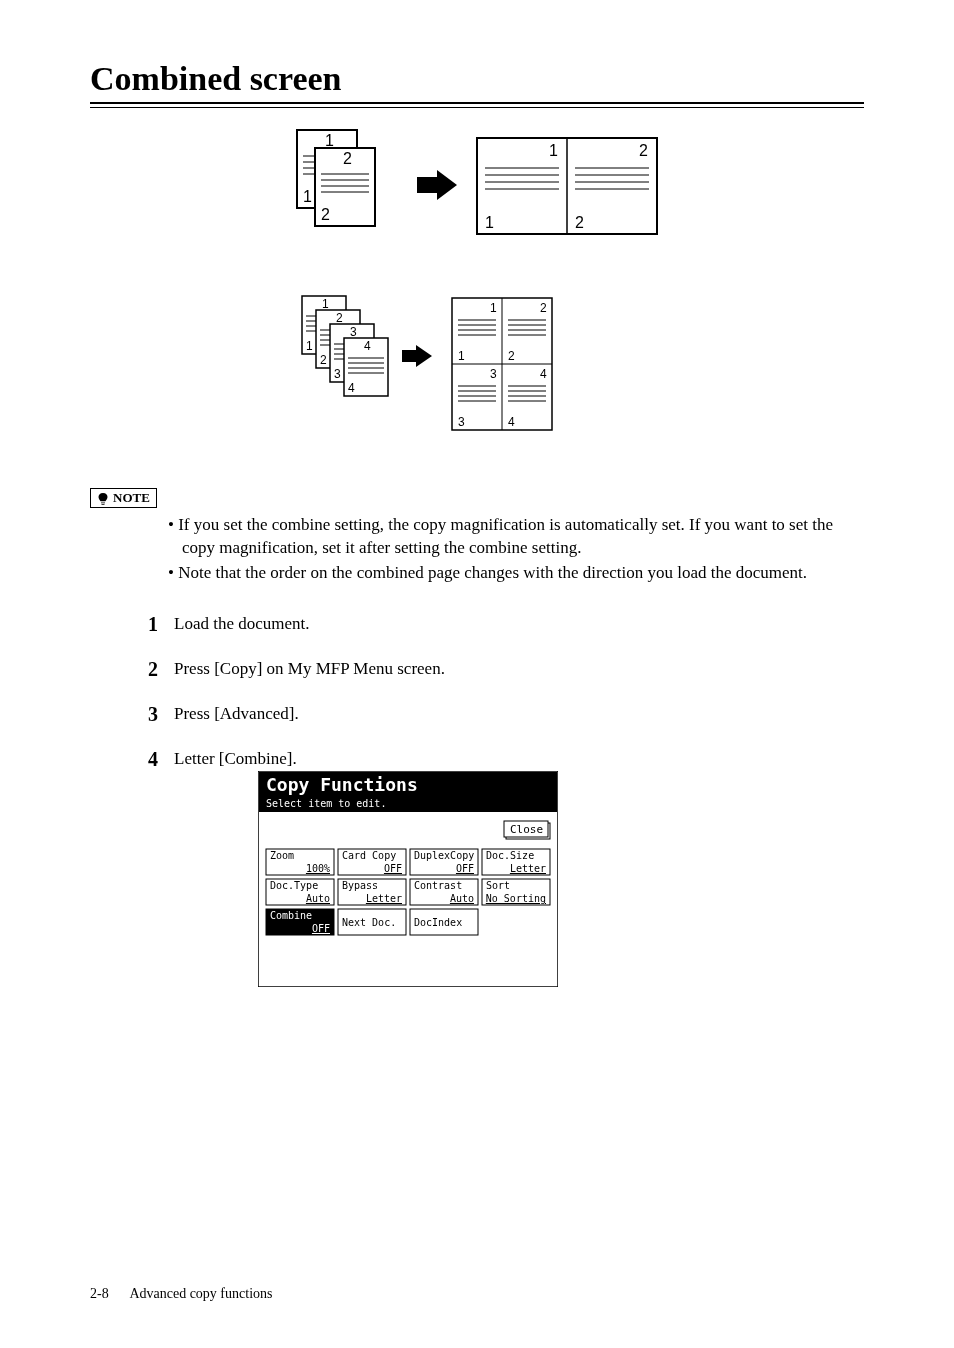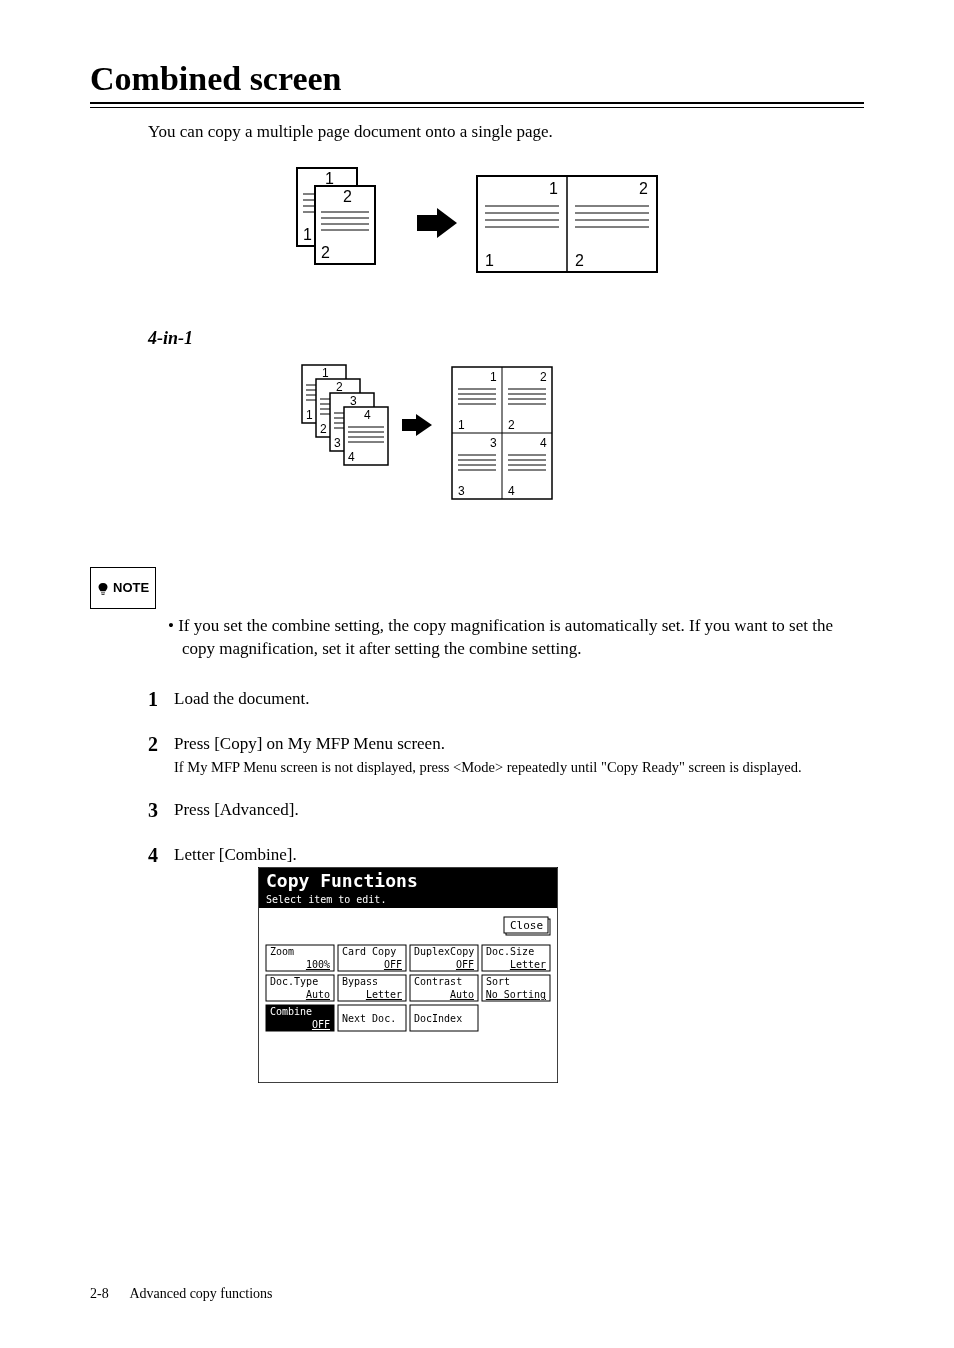--- a/index.html
+++ b/index.html
@@ -43,25 +43,25 @@
     margin-bottom: 10px;
   }
   .diagram-wrap {
     text-align: center;
     margin-bottom: 24px;
   }
   .diagram-wrap svg { display: inline-block; }
   .note-box {
     display: inline-block;
     border: 1px solid #000;
-    padding: 12px 6px;
+    padding: 1px 6px;
     font-weight: bold;
-    font-family: Liberation Sans, sans-serif;
+    font-family: Liberation Serif, serif;
     font-size: 13px;
-    margin-top: 20px;
+    margin-top: 10px;
   }
   .note-box .bubble {
     display: inline-block;
     vertical-align: middle;
     margin-right: 4px;
   }
   .note-list {
     margin: 6px 0 28px 78px;
     padding: 0;
     font-size: 17px;
@@ -116,21 +116,20 @@
   .footer .pnum { margin-right: 18px; }
 </style>
 </head>
 <body>
 
 <div class="page">
 
   <h1>Combined screen</h1>
   <div class="rule-double"></div>
 
-  <div class="intro">You can copy a multiple page document onto a single page.</div>
 
 
   <div class="diagram-wrap">
     <svg width="420" height="140" viewBox="0 0 420 140">
 
       <g>
         <rect x="30" y="8" width="60" height="78" fill="#fff" stroke="#000" stroke-width="2"></rect>
         <text x="58" y="24" font-size="16" font-family="Arial">1</text>
         <line x1="36" y1="34" x2="84" y2="34" stroke="#000"></line>
         <line x1="36" y1="40" x2="84" y2="40" stroke="#000"></line>
@@ -160,21 +159,20 @@
       <line x1="218" y1="67" x2="292" y2="67" stroke="#000"></line>
       <line x1="308" y1="46" x2="382" y2="46" stroke="#000"></line>
       <line x1="308" y1="53" x2="382" y2="53" stroke="#000"></line>
       <line x1="308" y1="60" x2="382" y2="60" stroke="#000"></line>
       <line x1="308" y1="67" x2="382" y2="67" stroke="#000"></line>
       <text x="218" y="106" font-size="16" font-family="Arial">1</text>
       <text x="308" y="106" font-size="16" font-family="Arial">2</text>
     </svg>
   </div>
 
-  <div class="subhead">4-in-1</div>
 
   <div class="diagram-wrap">
     <svg width="390" height="160" viewBox="0 0 390 160">
 
       <g>
         <rect x="20" y="6" width="44" height="58" fill="#fff" stroke="#000" stroke-width="1.5"></rect>
         <text x="40" y="18" font-size="12" font-family="Arial">1</text>
         <line x1="24" y1="26" x2="60" y2="26" stroke="#000"></line>
         <line x1="24" y1="31" x2="60" y2="31" stroke="#000"></line>
         <line x1="24" y1="36" x2="60" y2="36" stroke="#000"></line>
@@ -241,31 +239,31 @@
   </div>
 
   <div class="note-box">
     <svg class="bubble" width="12" height="14" viewBox="0 0 12 14">
         <path d="M6 1 C3 1 1.5 3 1.5 5 C1.5 7 3 8.2 3.6 9.2 L8.4 9.2 C9 8.2 10.5 7 10.5 5 C10.5 3 9 1 6 1 Z M4 10.5 L8 10.5 L8 11.3 L4 11.3 Z M4.5 12.2 L7.5 12.2 L7.5 13 L4.5 13 Z" fill="#000"></path>
       </svg><span>NOTE</span>
   </div>
 
   <ul class="note-list">
     <li>If you set the combine setting, the copy magnification is automatically set.  If you want to set the copy magnification, set it after setting the combine setting.</li>
+    <li>Note that the order on the combined page changes with the direction you load the document.</li>
   </ul>
 
   <ol class="steps">
     <li>
       <span class="num">1</span>
       <span>Load the document.</span>
     </li>
     <li>
       <span class="num">2</span>
       <span>Press [Copy] on My MFP Menu screen.</span>
-      <div class="substep">If My MFP Menu screen is not displayed, press &lt;Mode&gt; repeatedly until "Copy Ready" screen is displayed.</div>
     </li>
     <li>
       <span class="num">3</span>
       <span>Press [Advanced].</span>
     </li>
     <li>
       <span class="num">4</span>
       <span>Letter [Combine].</span>
       <div class="screenshot">
         <svg width="300" height="216" viewBox="0 0 300 216" font-family="monospace">

